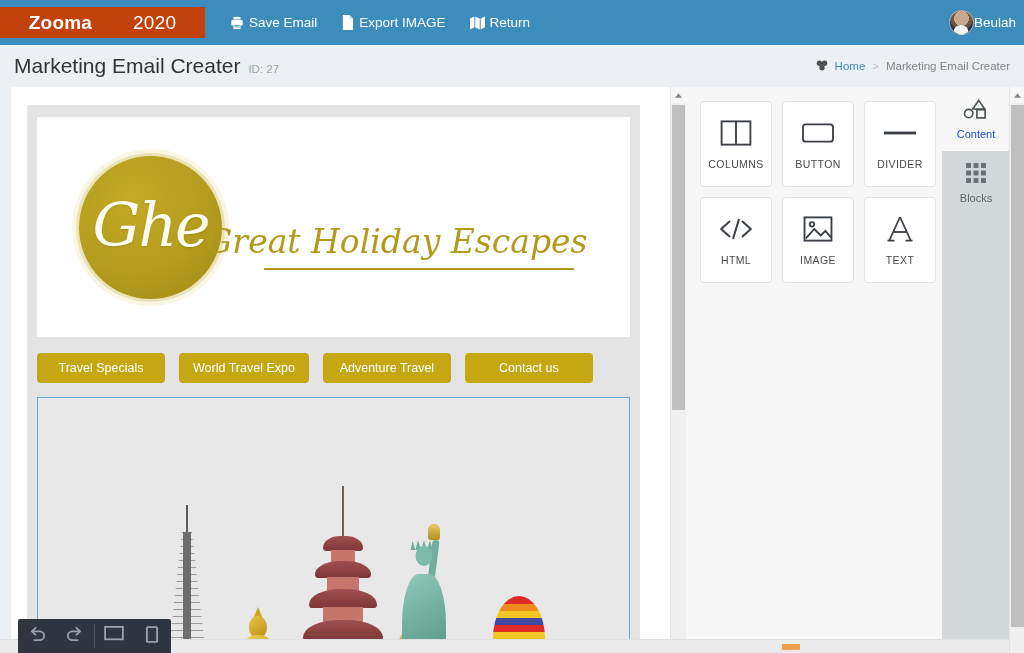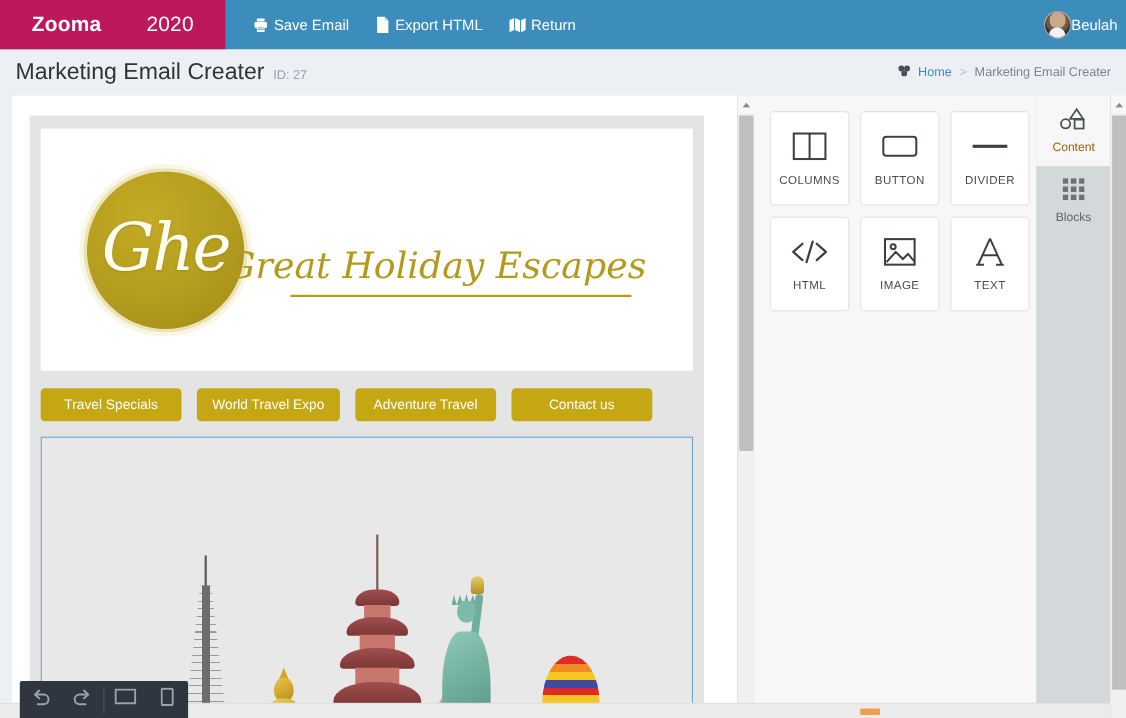--- a/index.html
+++ b/index.html
@@ -12,22 +12,22 @@
   }
 
   
   #topbar {
     position: absolute; top: 0; left: 0;
     width: 1024px; height: 45px;
     background: #3c8dbc;
     display: flex; align-items: center;
   }
   #brand {
-    width: 205px; height: 45px;
-    background: #be185d;
+    width: 205px; height: 31px;
+    background: #c2410c;
     display: flex; align-items: center; justify-content: center;
     color: #fff; font-size: 19px; letter-spacing: .2px; gap: 41px;
   }
   #brand .b-strong { font-weight: bold; }
   #brand .b-light { font-weight: normal; }
   .nav-actions { display: flex; align-items: center; margin-left: 13px; height: 45px; }
   .nav-item {
     display: flex; align-items: center; gap: 5px;
     color: #ffffff; font-size: 13.5px;
     padding: 6px 12px; cursor: pointer; white-space: nowrap;
@@ -274,21 +274,21 @@
   #tab-rail {
     position: absolute; left: 256px; top: 0;
     width: 68px; height: 560px; background: #d3d8da;
   }
   .rail-tab {
     width: 68px; height: 64px;
     display: flex; flex-direction: column;
     align-items: center; justify-content: center; gap: 5px;
     cursor: pointer; color: #5f6769;
   }
-  .rail-tab.active { background: #f7f7f7; color: #a16207; }
+  .rail-tab.active { background: #f7f7f7; color: #1d4ed8; }
   .rail-tab .rt-label { font-size: 11px; }
 
   
   #outer-scroll {
     position: absolute; left: 1009px; top: 0;
     width: 15px; height: 566px; background: #f0f0f0;
     border-left: 1px solid #e3e3e3;
   }
   #outer-scroll .osb-up {
     width: 15px; height: 16px; background: #f7f7f7;
@@ -351,21 +351,21 @@
       <span>Save Email</span>
     </div>
 
     <div class="nav-item">
       <span class="nav-ico">
         <svg width="13" height="15" viewBox="0 0 14 16" fill="#ffffff">
           <path d="M2 0h7l4 4v12H2z"></path>
           <path d="M9 0l4 4H9z" fill="#cfe4f1"></path>
         </svg>
       </span>
-      <span>Export HTML</span>
+      <span>Export IMAGE</span>
     </div>
 
     <div class="nav-item">
       <span class="nav-ico">
         <svg width="15" height="14" viewBox="0 0 16 14" fill="#ffffff">
           <path d="M0 2.2 4.6 0v11.6L0 13.8z"></path>
           <path d="M5.6 0 10.4 2.1v11.7L5.6 11.6z"></path>
           <path d="M11.4 2.2 16 0v11.6l-4.6 2.2z"></path>
         </svg>
       </span>

